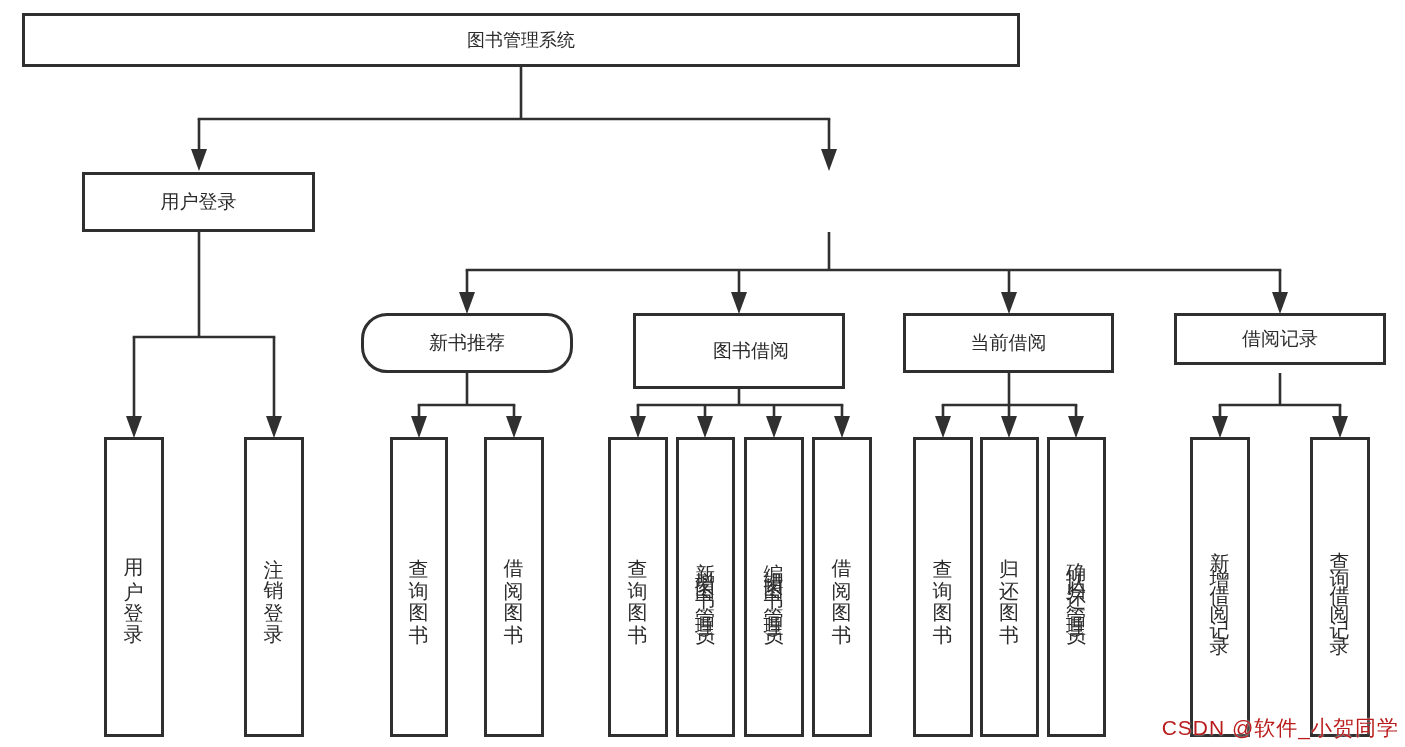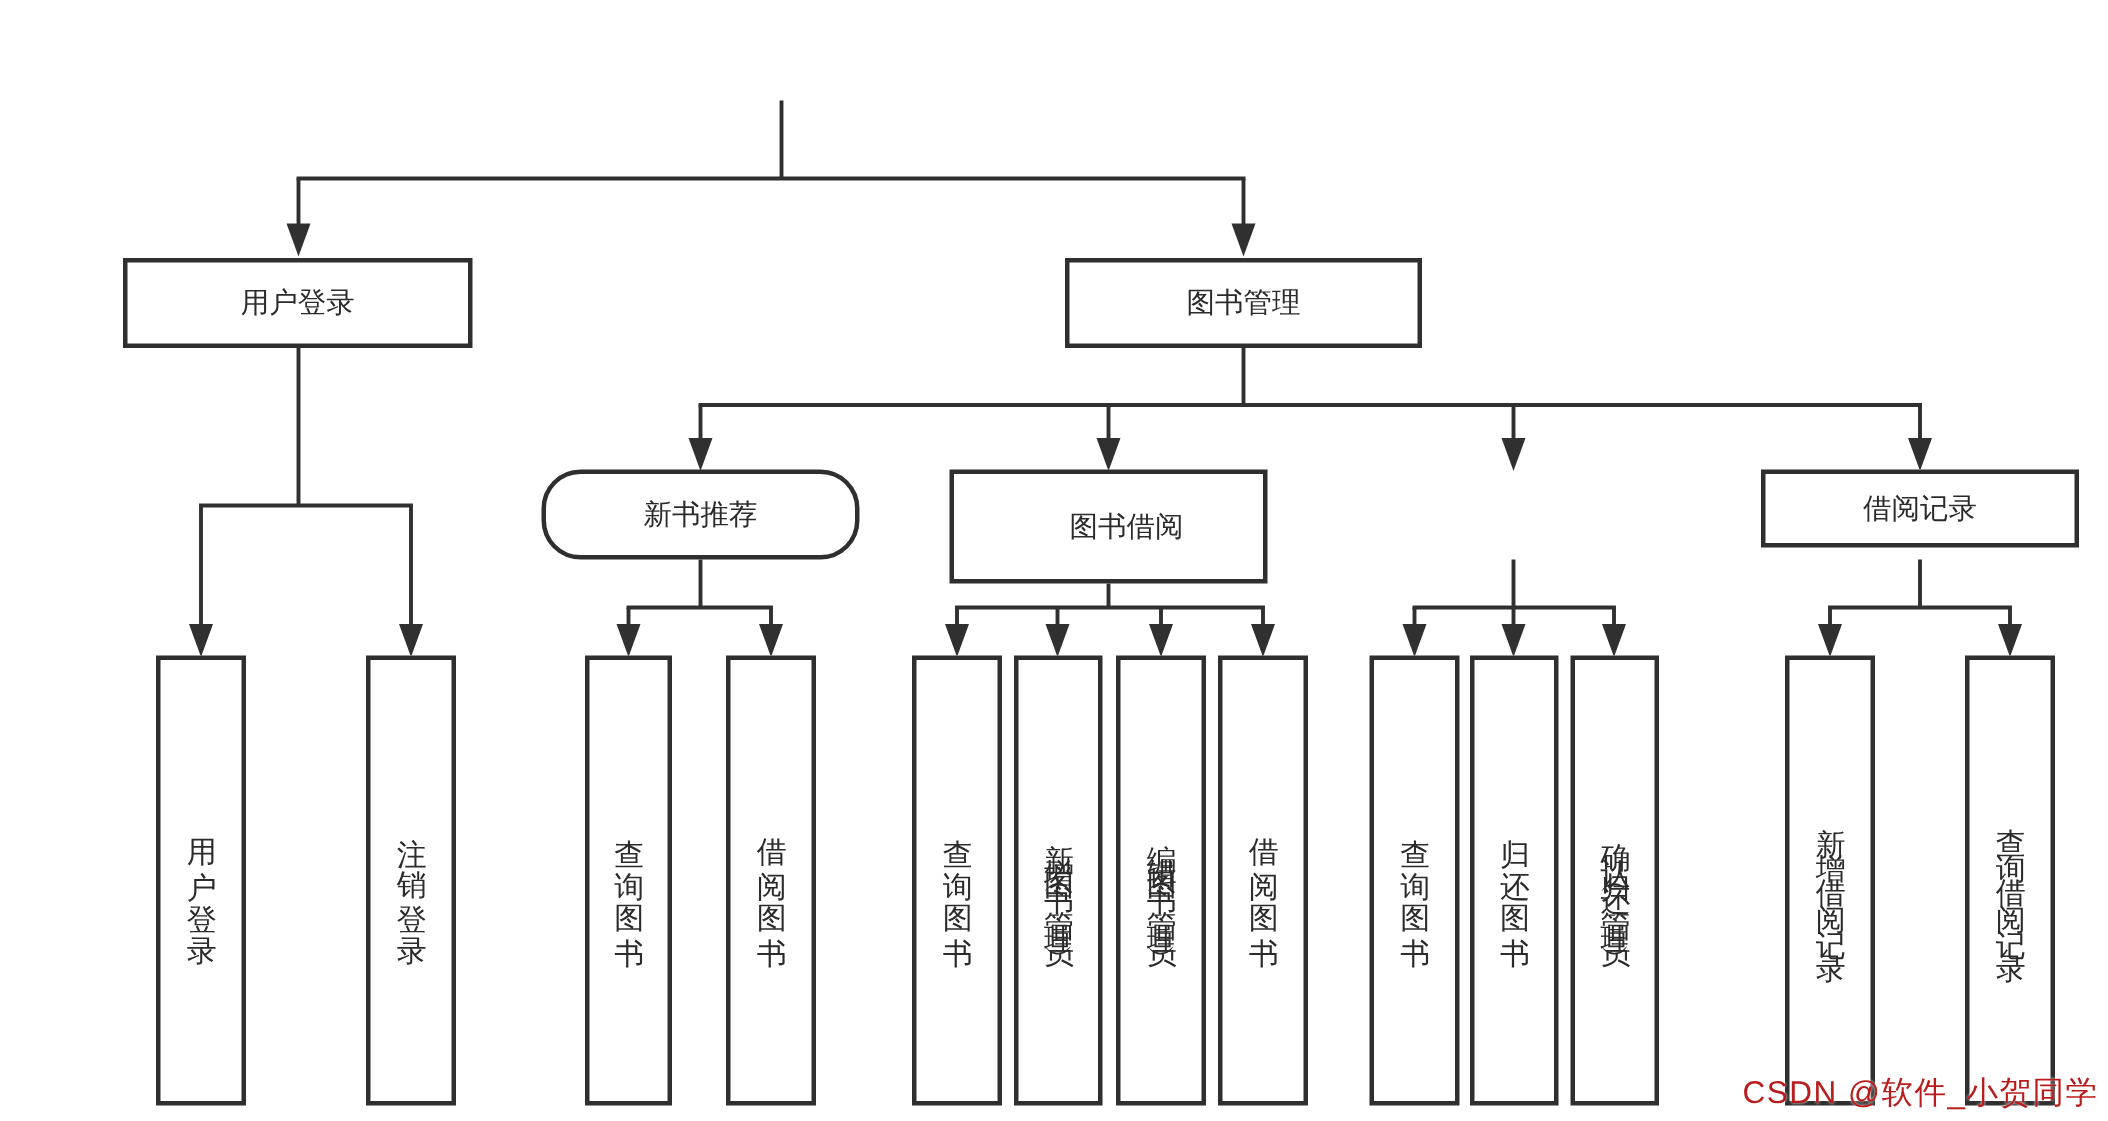--- a/index.html
+++ b/index.html
@@ -101,33 +101,36 @@
       <line x1="1076" y1="405" x2="1076" y2="420" stroke="#303030" stroke-width="2.6"></line>
       <polygon points="1068,416 1084,416 1076,438" fill="#303030"></polygon>
       <line x1="1280" y1="373" x2="1280" y2="405" stroke="#303030" stroke-width="2.6"></line>
       <line x1="1218.7" y1="405" x2="1341.3" y2="405" stroke="#303030" stroke-width="2.6"></line>
       <line x1="1220" y1="405" x2="1220" y2="420" stroke="#303030" stroke-width="2.6"></line>
       <polygon points="1212,416 1228,416 1220,438" fill="#303030"></polygon>
       <line x1="1340" y1="405" x2="1340" y2="420" stroke="#303030" stroke-width="2.6"></line>
       <polygon points="1332,416 1348,416 1340,438" fill="#303030"></polygon>
     </svg>
 
+  <div class="node" style="left:22px; top:13px; width:998px; height:54px; font-size:18px;">
+    <span class="lbl">图书管理系统</span>
+  </div>
 
   <div class="node" style="left:82px; top:172px; width:233px; height:60px;">
     <span class="lbl">用户登录</span>
-  </div>
-  <div class="node" style="left:710px; top:172px; width:238px; height:60px;">
-    <span class="lbl">图书管理</span>
   </div>
 
   <div class="node" style="left:361px; top:313px; width:212px; height:60px;border-radius:26px;">
     <span class="lbl">新书推荐</span>
   </div>
   <div class="node" style="left:633px; top:313px; width:212px; height:76px;padding-left:24px;">
     <span class="lbl">图书借阅</span>
+  </div>
+  <div class="node" style="left:903px; top:313px; width:211px; height:60px;">
+    <span class="lbl">当前借阅</span>
   </div>
   <div class="node" style="left:1174px; top:313px; width:212px; height:52px;">
     <span class="lbl">借阅记录</span>
   </div>
 
   <div class="node leaf" style="left:104px; top:437px; width:60px; height:300px;">
     <span class="lbl" style="letter-spacing: 22px;">用户登录</span>
   </div>
   <div class="node leaf" style="left:244px; top:437px; width:60px; height:300px;">
     <span class="lbl" style="letter-spacing: 22px;">注销登录</span>

